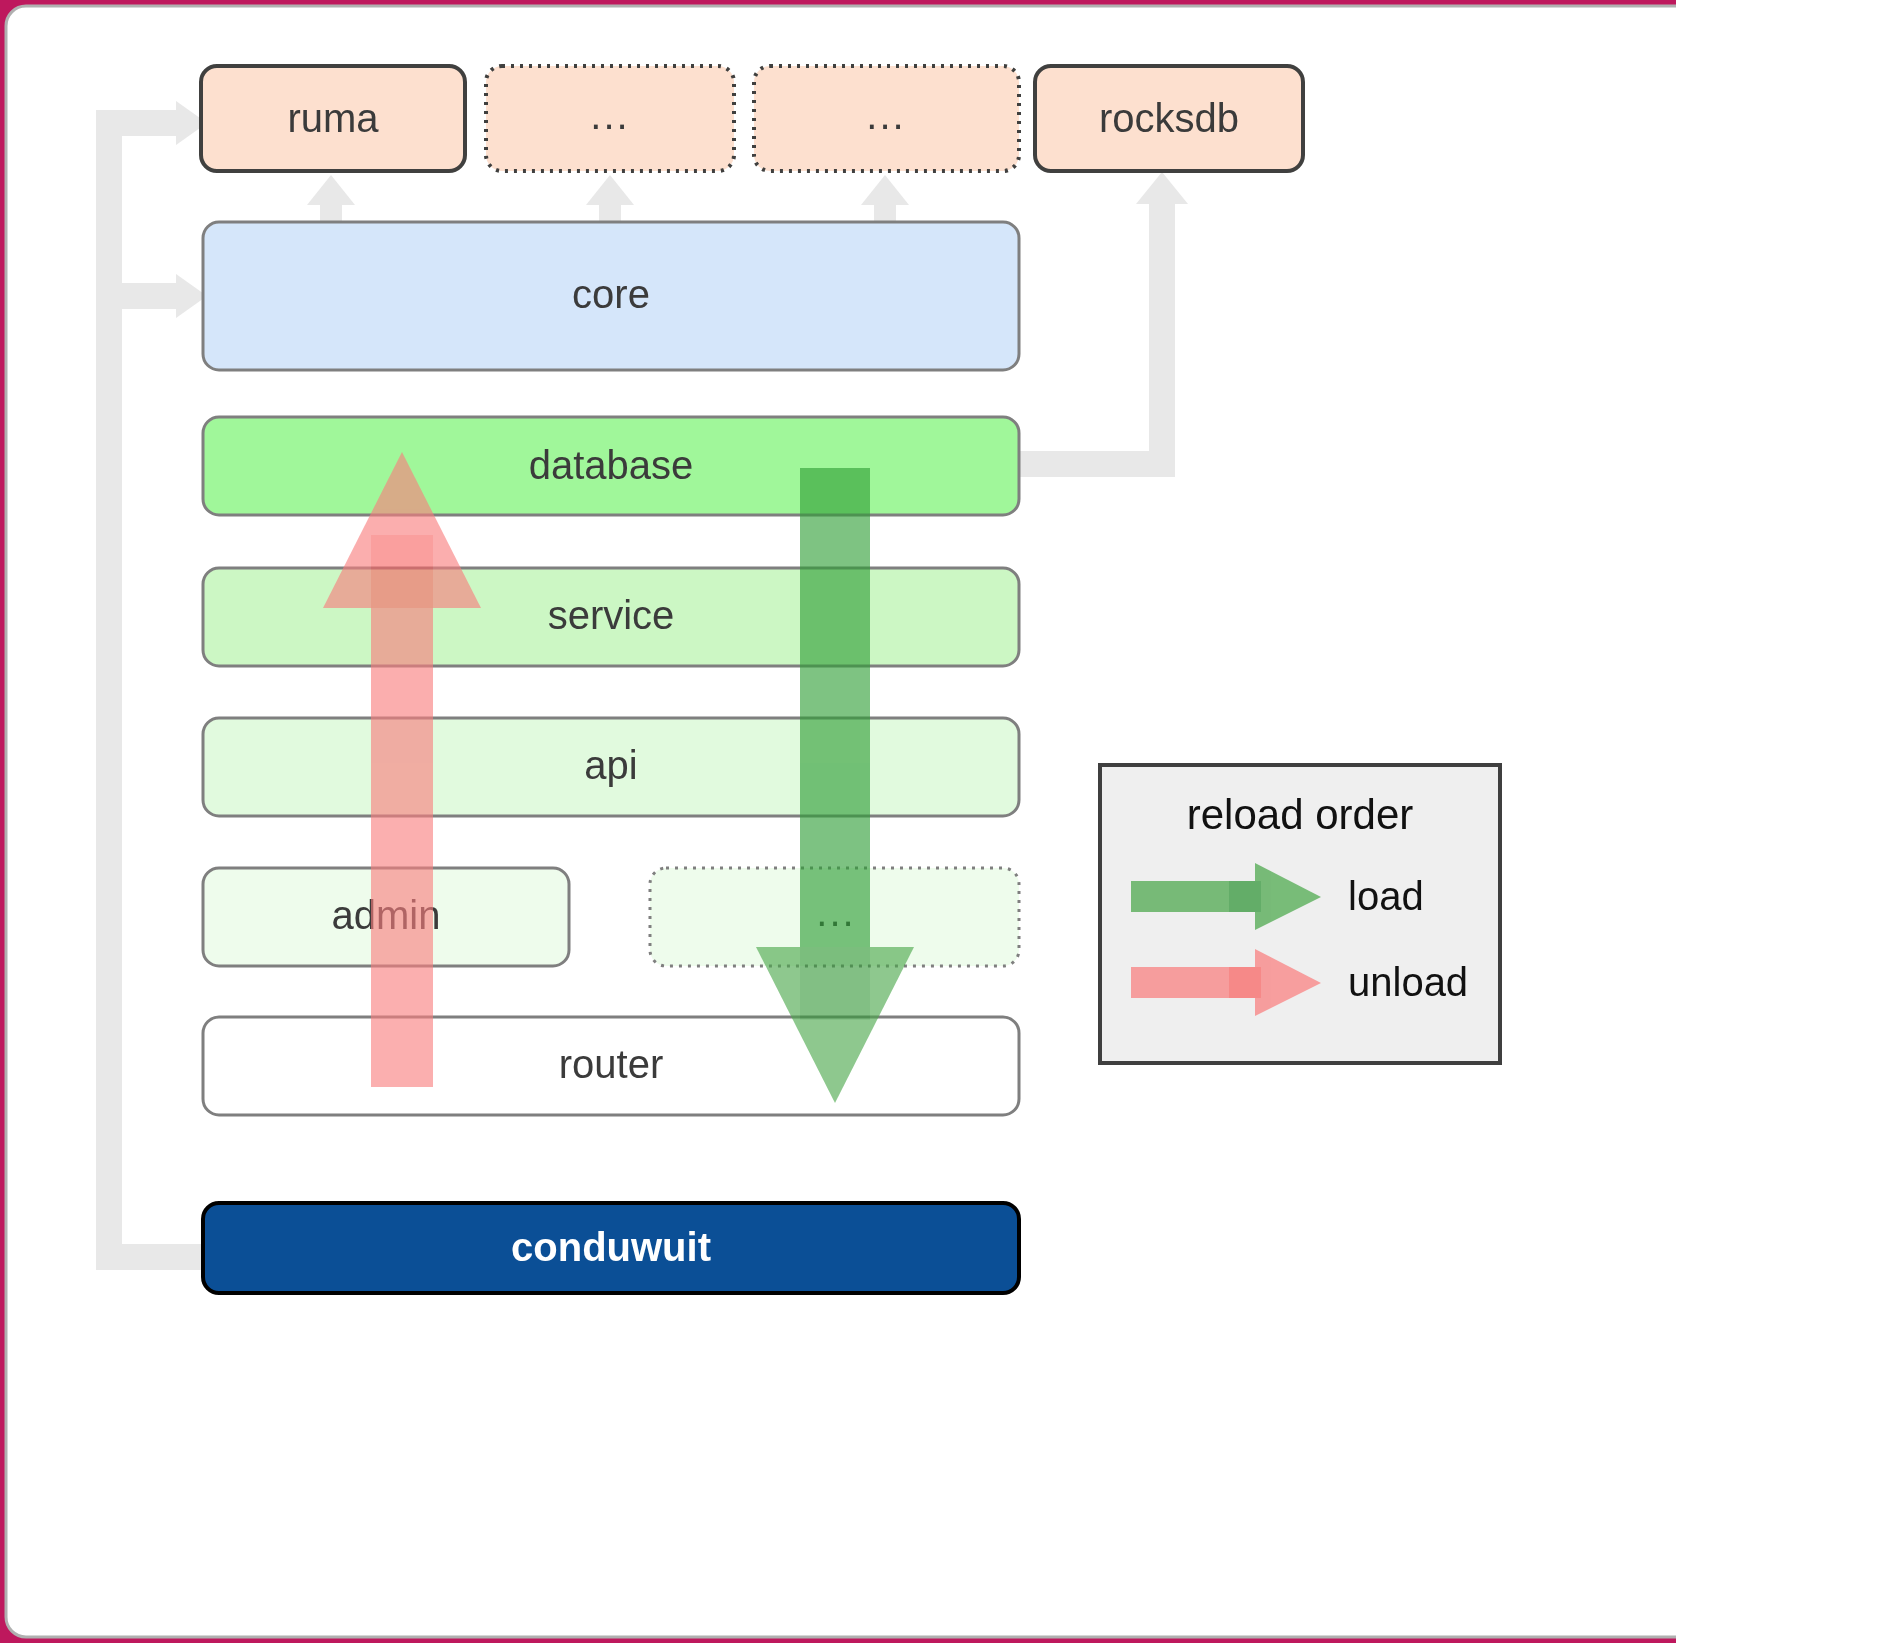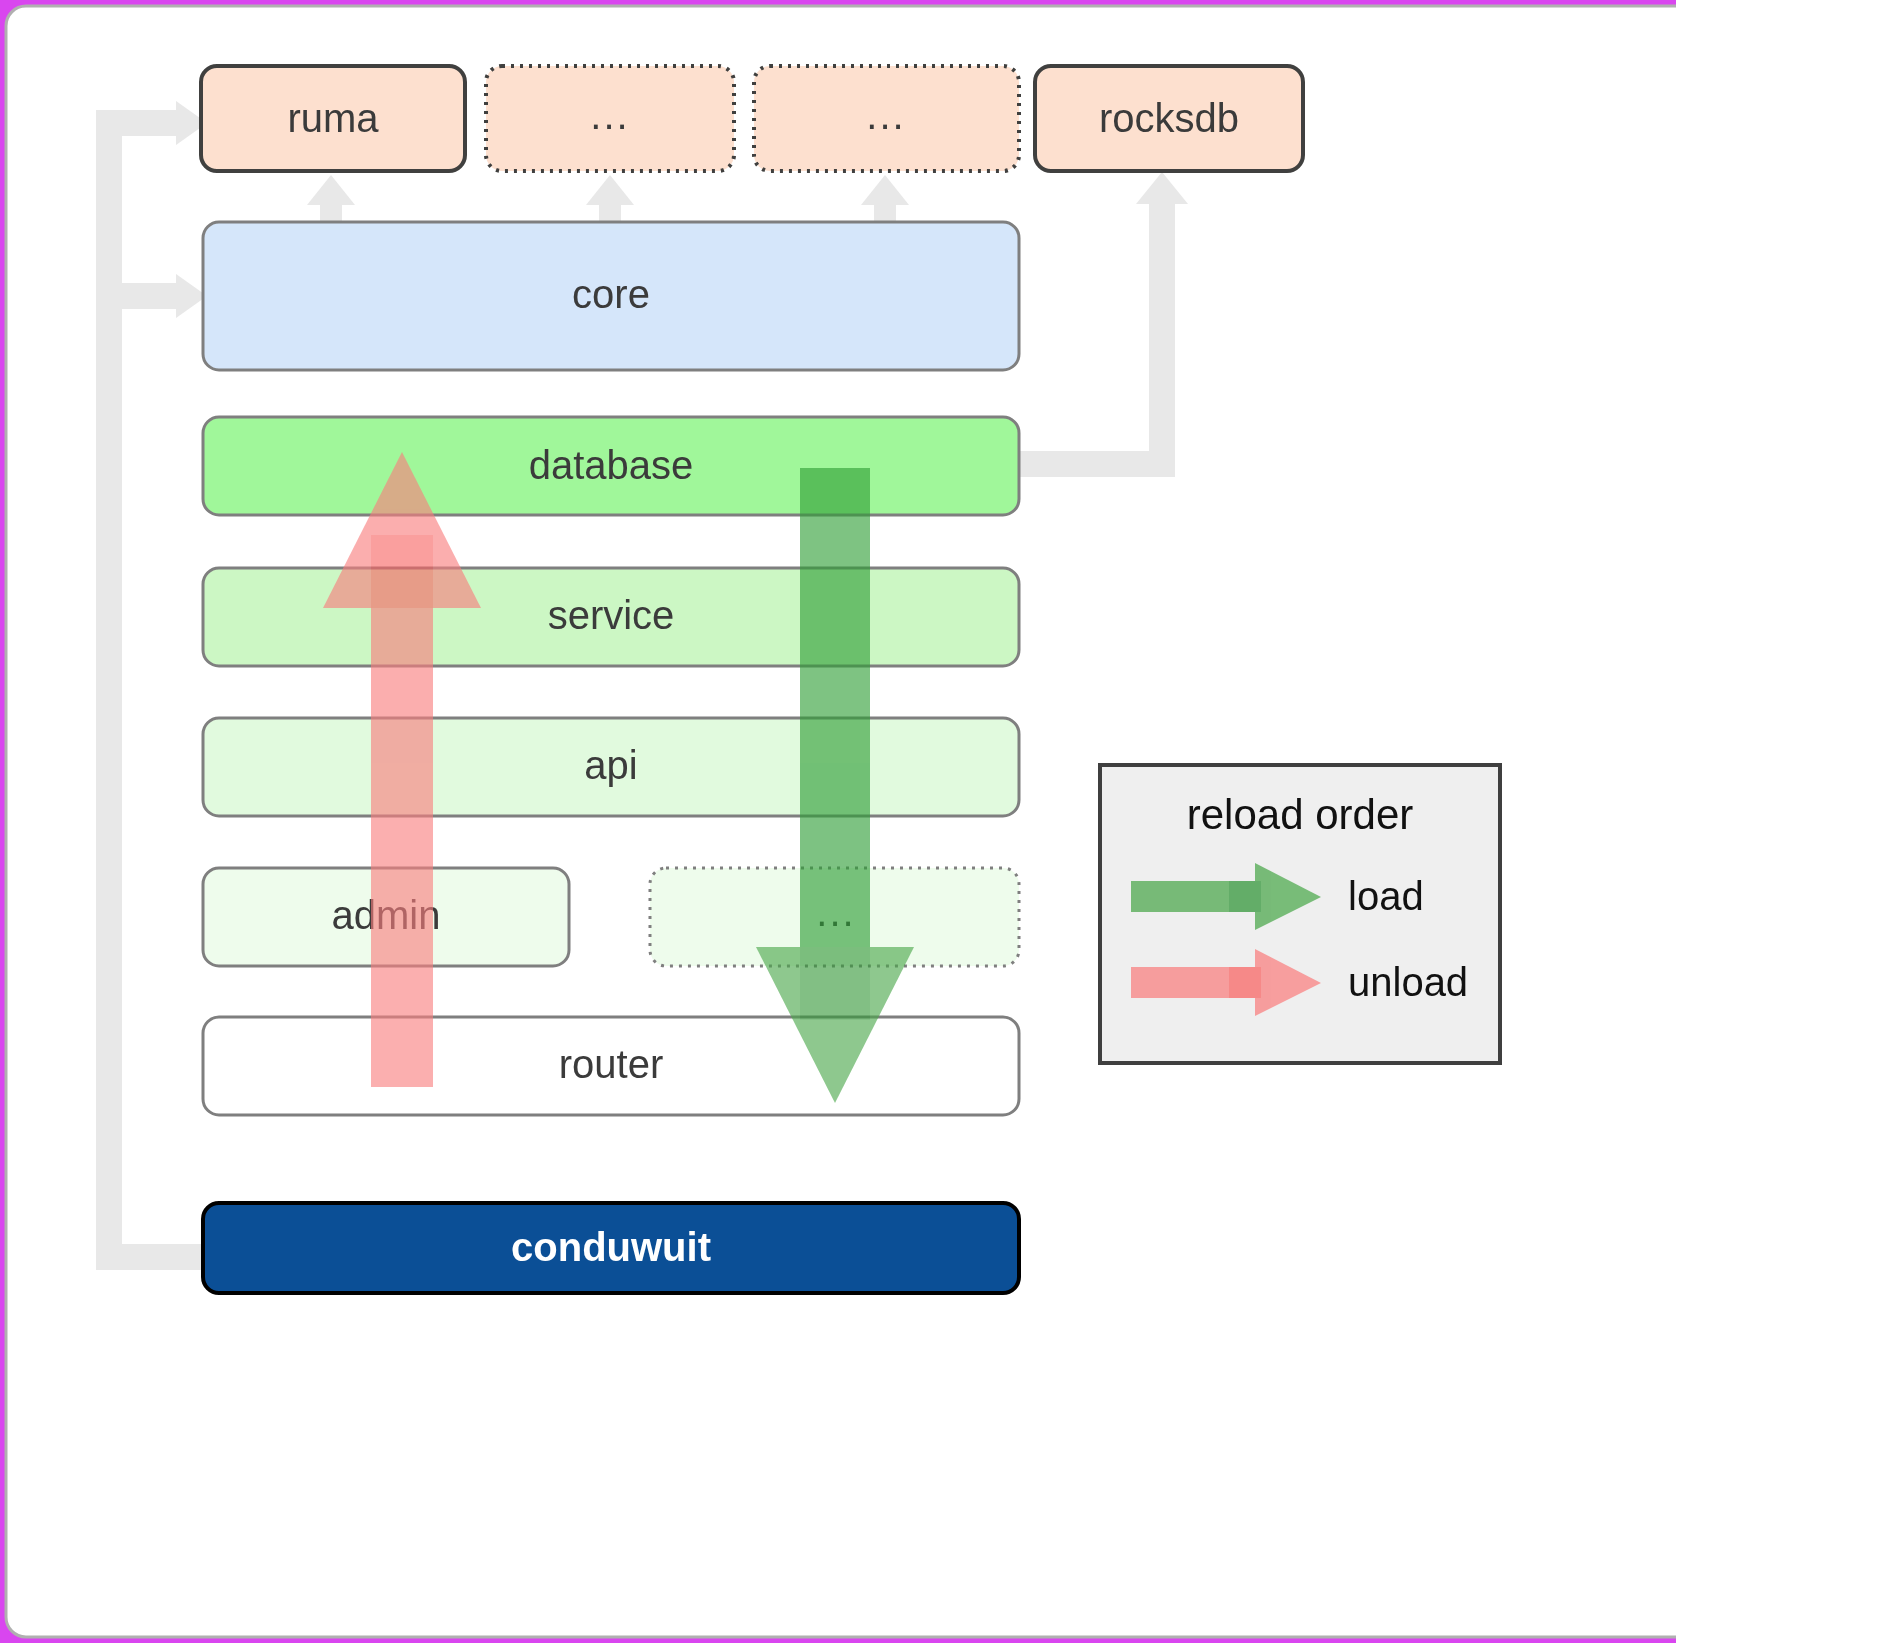--- a/index.html
+++ b/index.html
@@ -5,21 +5,21 @@
   html, body {
     margin: 0;
     padding: 0;
     background: #ffffff;
     font-family: "Liberation Sans", sans-serif;
   }
   #stage {
     position: relative;
     width: 1676px;
     height: 1643px;
-    background: #d946ef;
+    background: #be185d;
     overflow: hidden;
   }
   #canvas {
     position: absolute;
     inset: 0;
     width: 1883px;
     height: 1643px;
     display: block;
   }
   .node-label {

